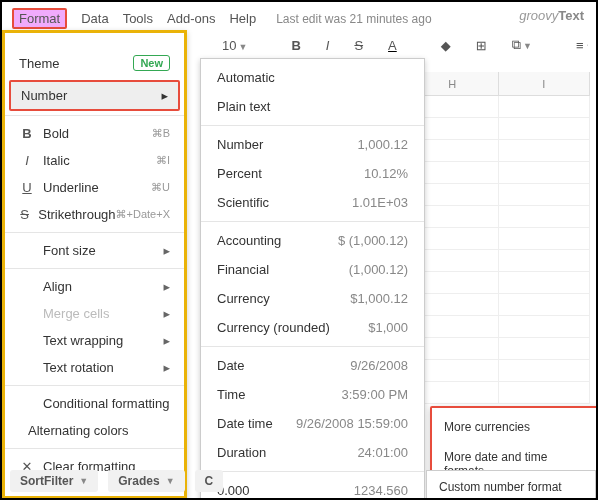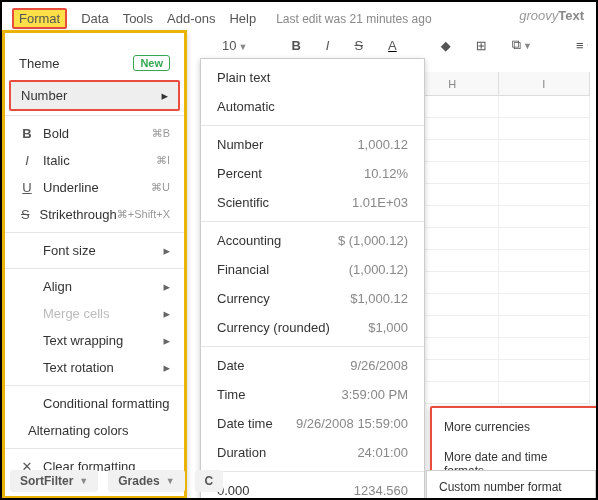--- a/index.html
+++ b/index.html
@@ -1,20 +1,20 @@
 <!DOCTYPE html>
 <html><head>
 <meta charset="utf-8">
 <style>
 * { box-sizing: border-box; margin: 0; padding: 0; font-family: Arial, sans-serif; }
 body { background: #fff; font-size: 13px; color: #333; width: 598px; height: 500px; overflow: hidden; position: relative; border: 2px solid #000; }
 
 .menubar { display: flex; align-items: center; gap: 14px; padding: 6px 10px; font-size: 13px; color: #555; }
 .menubar .mi { cursor: pointer; }
-.menubar .mi.active { border: 2px solid #e74c3c; padding: 1px 5px; background: #fde047; border-radius: 2px; }
+.menubar .mi.active { border: 2px solid #e74c3c; padding: 1px 5px; background: #f0abfc; border-radius: 2px; }
 .menubar .edit-info { margin-left: 6px; color: #888; font-size: 12px; }
 .brand { position: absolute; right: 12px; top: 6px; color: #999; font-size: 13px; font-style: italic; }
 .brand b { font-style: normal; color: #888; }
 
 .format-menu { position: absolute; left: 0; top: 28px; width: 185px; background: #fff; border: 3px solid #eab308; box-shadow: 0 2px 6px rgba(0,0,0,0.2); padding: 16px 0; }
 .theme-row { display: flex; align-items: center; justify-content: space-between; padding: 6px 14px; }
 .new-badge { border: 1px solid #34a853; color: #34a853; font-size: 11px; padding: 1px 6px; border-radius: 3px; font-weight: bold; }
 .number-row { margin: 3px 4px; padding: 6px 10px; border: 2px solid #e74c3c; background: #eee; display: flex; justify-content: space-between; align-items: center; border-radius: 2px; }
 .sep { border-top: 1px solid #e5e5e5; margin: 4px 0; }
 .fitem { display: flex; align-items: center; justify-content: space-between; padding: 6px 14px; color: #333; }
@@ -164,21 +164,21 @@
       <span class="sc">⌘I</span>
     </div>
   <div class="fitem">
       <span class="ic"><u>U</u></span>
       <span class="lbl">Underline</span>
       <span class="sc">⌘U</span>
     </div>
   <div class="fitem">
       <span class="ic"><s>S</s></span>
       <span class="lbl">Strikethrough</span>
-      <span class="sc">⌘+Shift+X</span>
+      <span class="sc">⌘+Date+X</span>
     </div>
   <div class="sep"></div>
   <div class="fitem">
       <span class="lbl" style="margin-left:24px">Font size</span>
       <span class="tri">▸</span>
     </div>
   <div class="sep"></div>
   <div class="fitem">
       <span class="lbl" style="margin-left:24px">Align</span>
       <span class="tri">▸</span>
@@ -204,24 +204,24 @@
     </div>
   <div class="sep"></div>
   <div class="fitem">
       <span class="ic">✕</span>
       <span class="lbl">Clear formatting</span>
     </div>
 </div>
 
 <div class="number-sub">
   <div class="nitem">
+      <span>Automatic</span>
+    </div>
+  <div class="nitem">
       <span>Plain text</span>
-    </div>
-  <div class="nitem">
-      <span>Automatic</span>
     </div>
   <div class="sep"></div>
   <div class="nitem">
       <span>Number</span>
       <span class="ex">1,000.12</span>
     </div>
   <div class="nitem">
       <span>Percent</span>
       <span class="ex">10.12%</span>
     </div>

